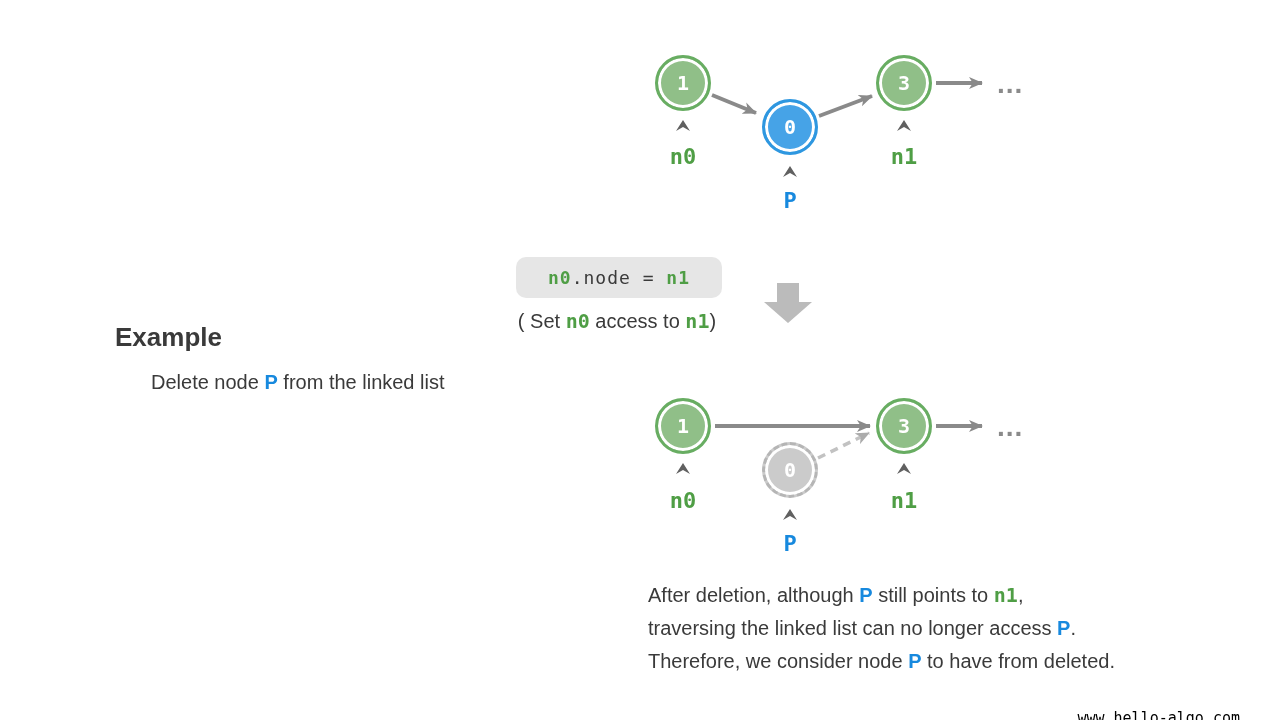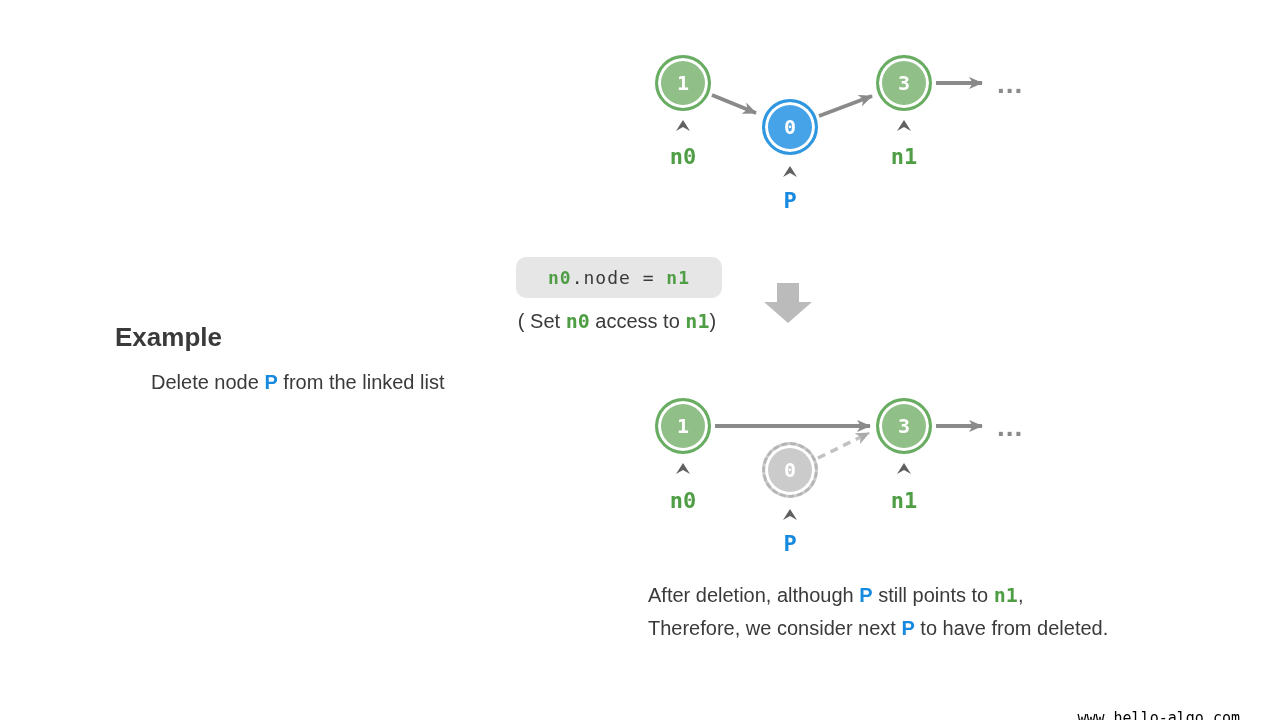--- a/index.html
+++ b/index.html
@@ -134,19 +134,22 @@
   <div class="ptr green" style="left:904px;top:488px;">n1</div>
   <div class="ptr blue" style="left:790px;top:531px;">P</div>
 
   <div class="ellipsis" style="left:997px;top:413px;">...</div>
 
   <div class="conclusion">
     <div>
       <span>After deletion, although </span><span class="bold-blue">P</span><span> still points to </span><span class="mono-green">n1</span><span>,</span>
     </div>
     <div>
-      <span>Therefore, we consider next </span><span class="bold-blue">P</span><span> to have from deleted.</span>
+      <span>traversing the linked list can no longer access </span><span class="bold-blue">P</span><span>.</span>
+    </div>
+    <div>
+      <span>Therefore, we consider node </span><span class="bold-blue">P</span><span> to have from deleted.</span>
     </div>
   </div>
 
   <div class="watermark">www.hello-algo.com</div>
 
 </div>
 
 </body></html>

